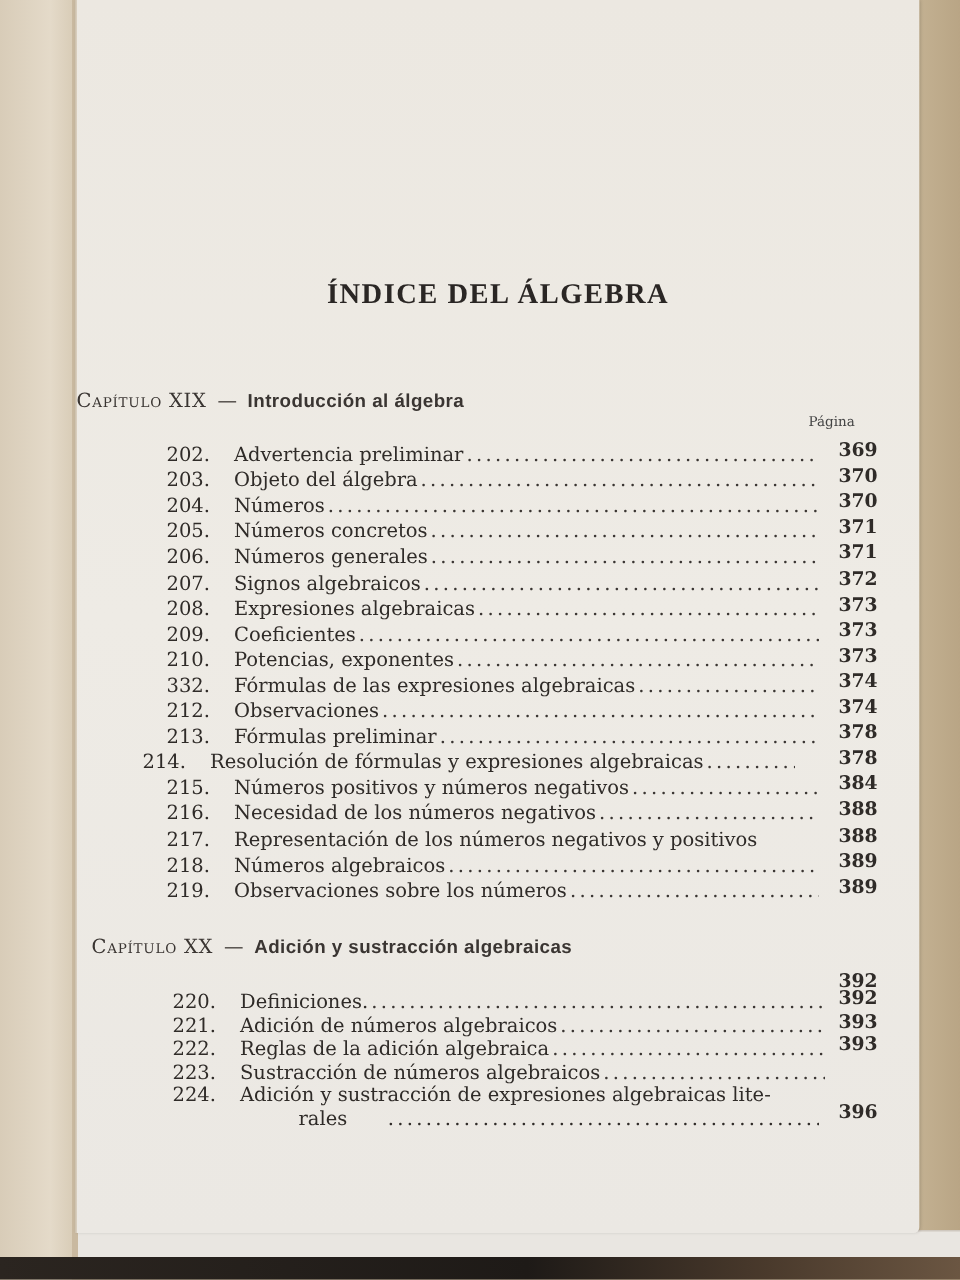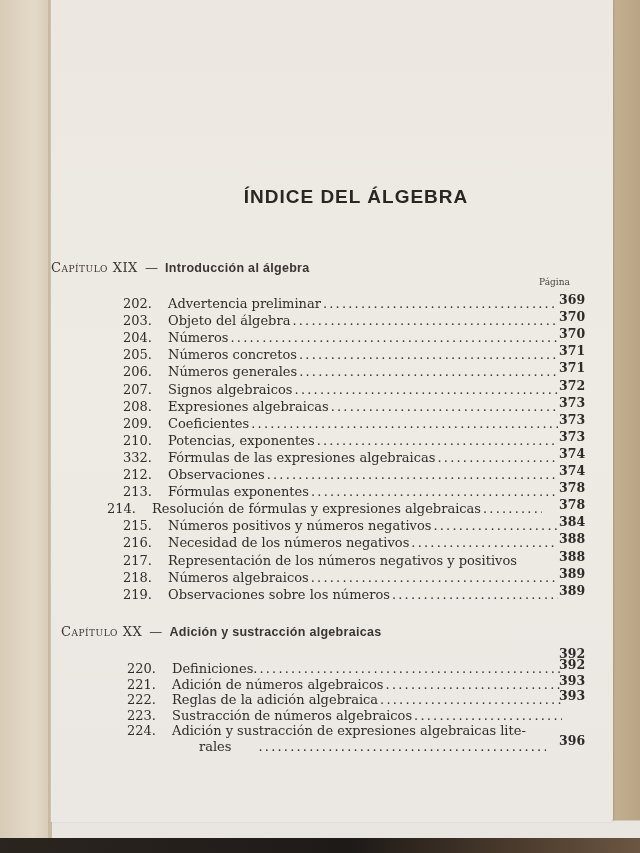--- a/index.html
+++ b/index.html
@@ -31,39 +31,38 @@
   .page {
     position:absolute; left:50px; top:0; width:562px; height:822px;
     background:linear-gradient(180deg,#ece8e1 0%,#eeebe5 50%,#ebe8e3 100%);
     border-left:1px solid #cfc3b0;
     border-bottom-right-radius:4px;
     box-shadow:1px 0 2px rgba(0,0,0,0.12);
   }
   .title {
     position:absolute; left:0; width:100%; top:186px;
     text-align:center;
-    font-family:Liberation Sans, sans-serif; font-weight:bold;
-    font-size:19px; letter-spacing:1px; color:#2a2624;padding-left:24px;
+    font-family:Liberation Serif, serif; font-weight:bold;
+    font-size:19px; letter-spacing:1px; color:#2a2624;
   }
   .chapter {
     position:absolute; left:0; width:100%; 
     color:#3a3532; font-size:13px;
   }
   .chapter .cap { font-family:"DejaVu Serif", serif; font-variant:small-caps; letter-spacing:0.5px; }
   .chapter .dash { font-family:"DejaVu Serif", serif; margin:0 3px; }
   .chapter .name { font-family:"Liberation Sans", sans-serif; font-weight:bold; font-size:12.5px; letter-spacing:0.3px; }
   .pagina-label {
     position:absolute; left:488px; top:277px; font-size:9px; color:#444;
   }
   .toc { position:absolute; left:0; top:0; width:100%; }
   .row {
     position:absolute; left:60px; width:435px; height:17px;
     display:flex; align-items:baseline; font-size:13px; color:#2f2b28;
     white-space:nowrap;
-    margin-left:12px;
   }
   .row .num { width:45px; flex:none; }
   .row .text { flex:none; }
   .row .dots {
     flex:1 1 auto; overflow:hidden; color:#3a3532; letter-spacing:2.2px; margin-left:2px;
   }
   .pg {
     position:absolute; left:508px; font-size:12.5px; font-weight:bold;
     color:#2f2b28; font-family:"DejaVu Serif", serif;
   }
@@ -151,21 +150,21 @@
       </div>
       <div class="pg" style="top: 445.9px;">374</div>
       <div class="row" style="top: 467px; left: 60px;">
         <span class="num">212.</span>
         <span class="text">Observaciones</span>
         <span class="dots">....................................................................</span>
       </div>
       <div class="pg" style="top: 463px;">374</div>
       <div class="row" style="top: 484.1px; left: 60px;">
         <span class="num">213.</span>
-        <span class="text">Fórmulas exponentes</span>
+        <span class="text">Fórmulas preliminar</span>
         <span class="dots">....................................................................</span>
       </div>
       <div class="pg" style="top: 480.1px;">378</div>
       <div class="row" style="top: 501.2px; left: 44px;">
         <span class="num">214.</span>
         <span class="text">Resolución de fórmulas y expresiones algebraicas</span>
         <span class="dots">....................................................................</span>
       </div>
       <div class="pg" style="top: 497.2px;">378</div>
       <div class="row" style="top: 518.3px; left: 60px;">

